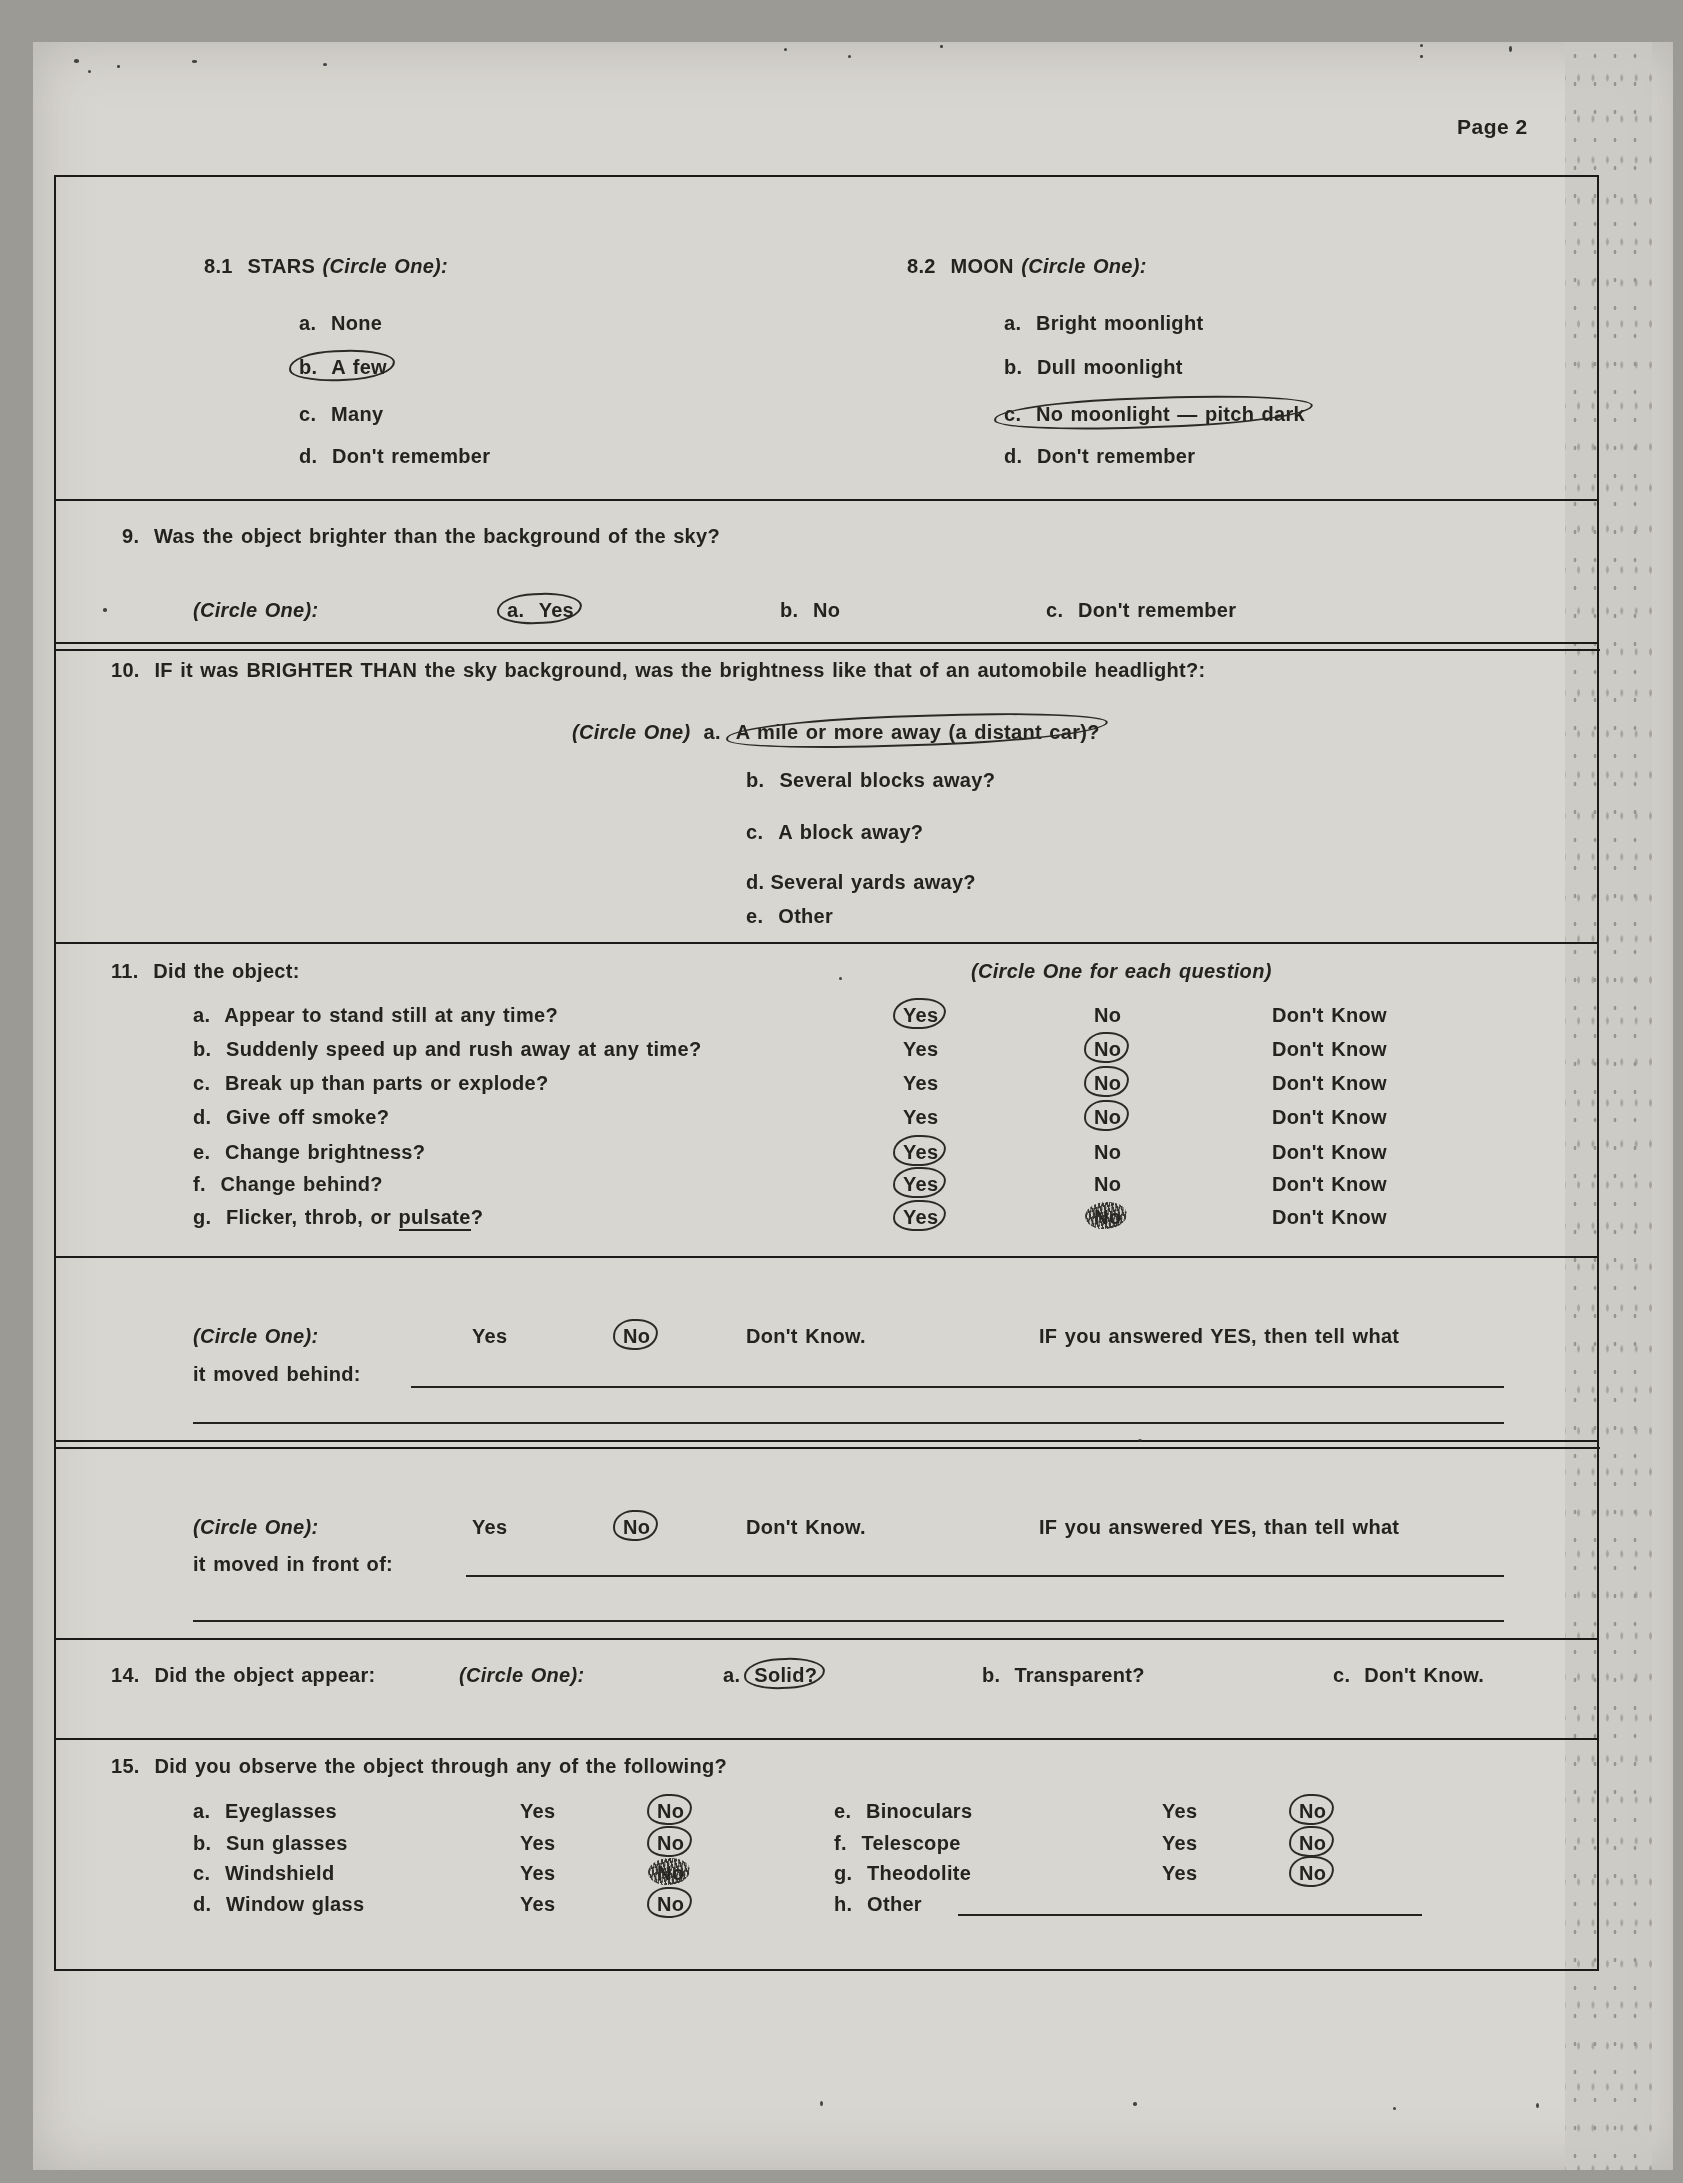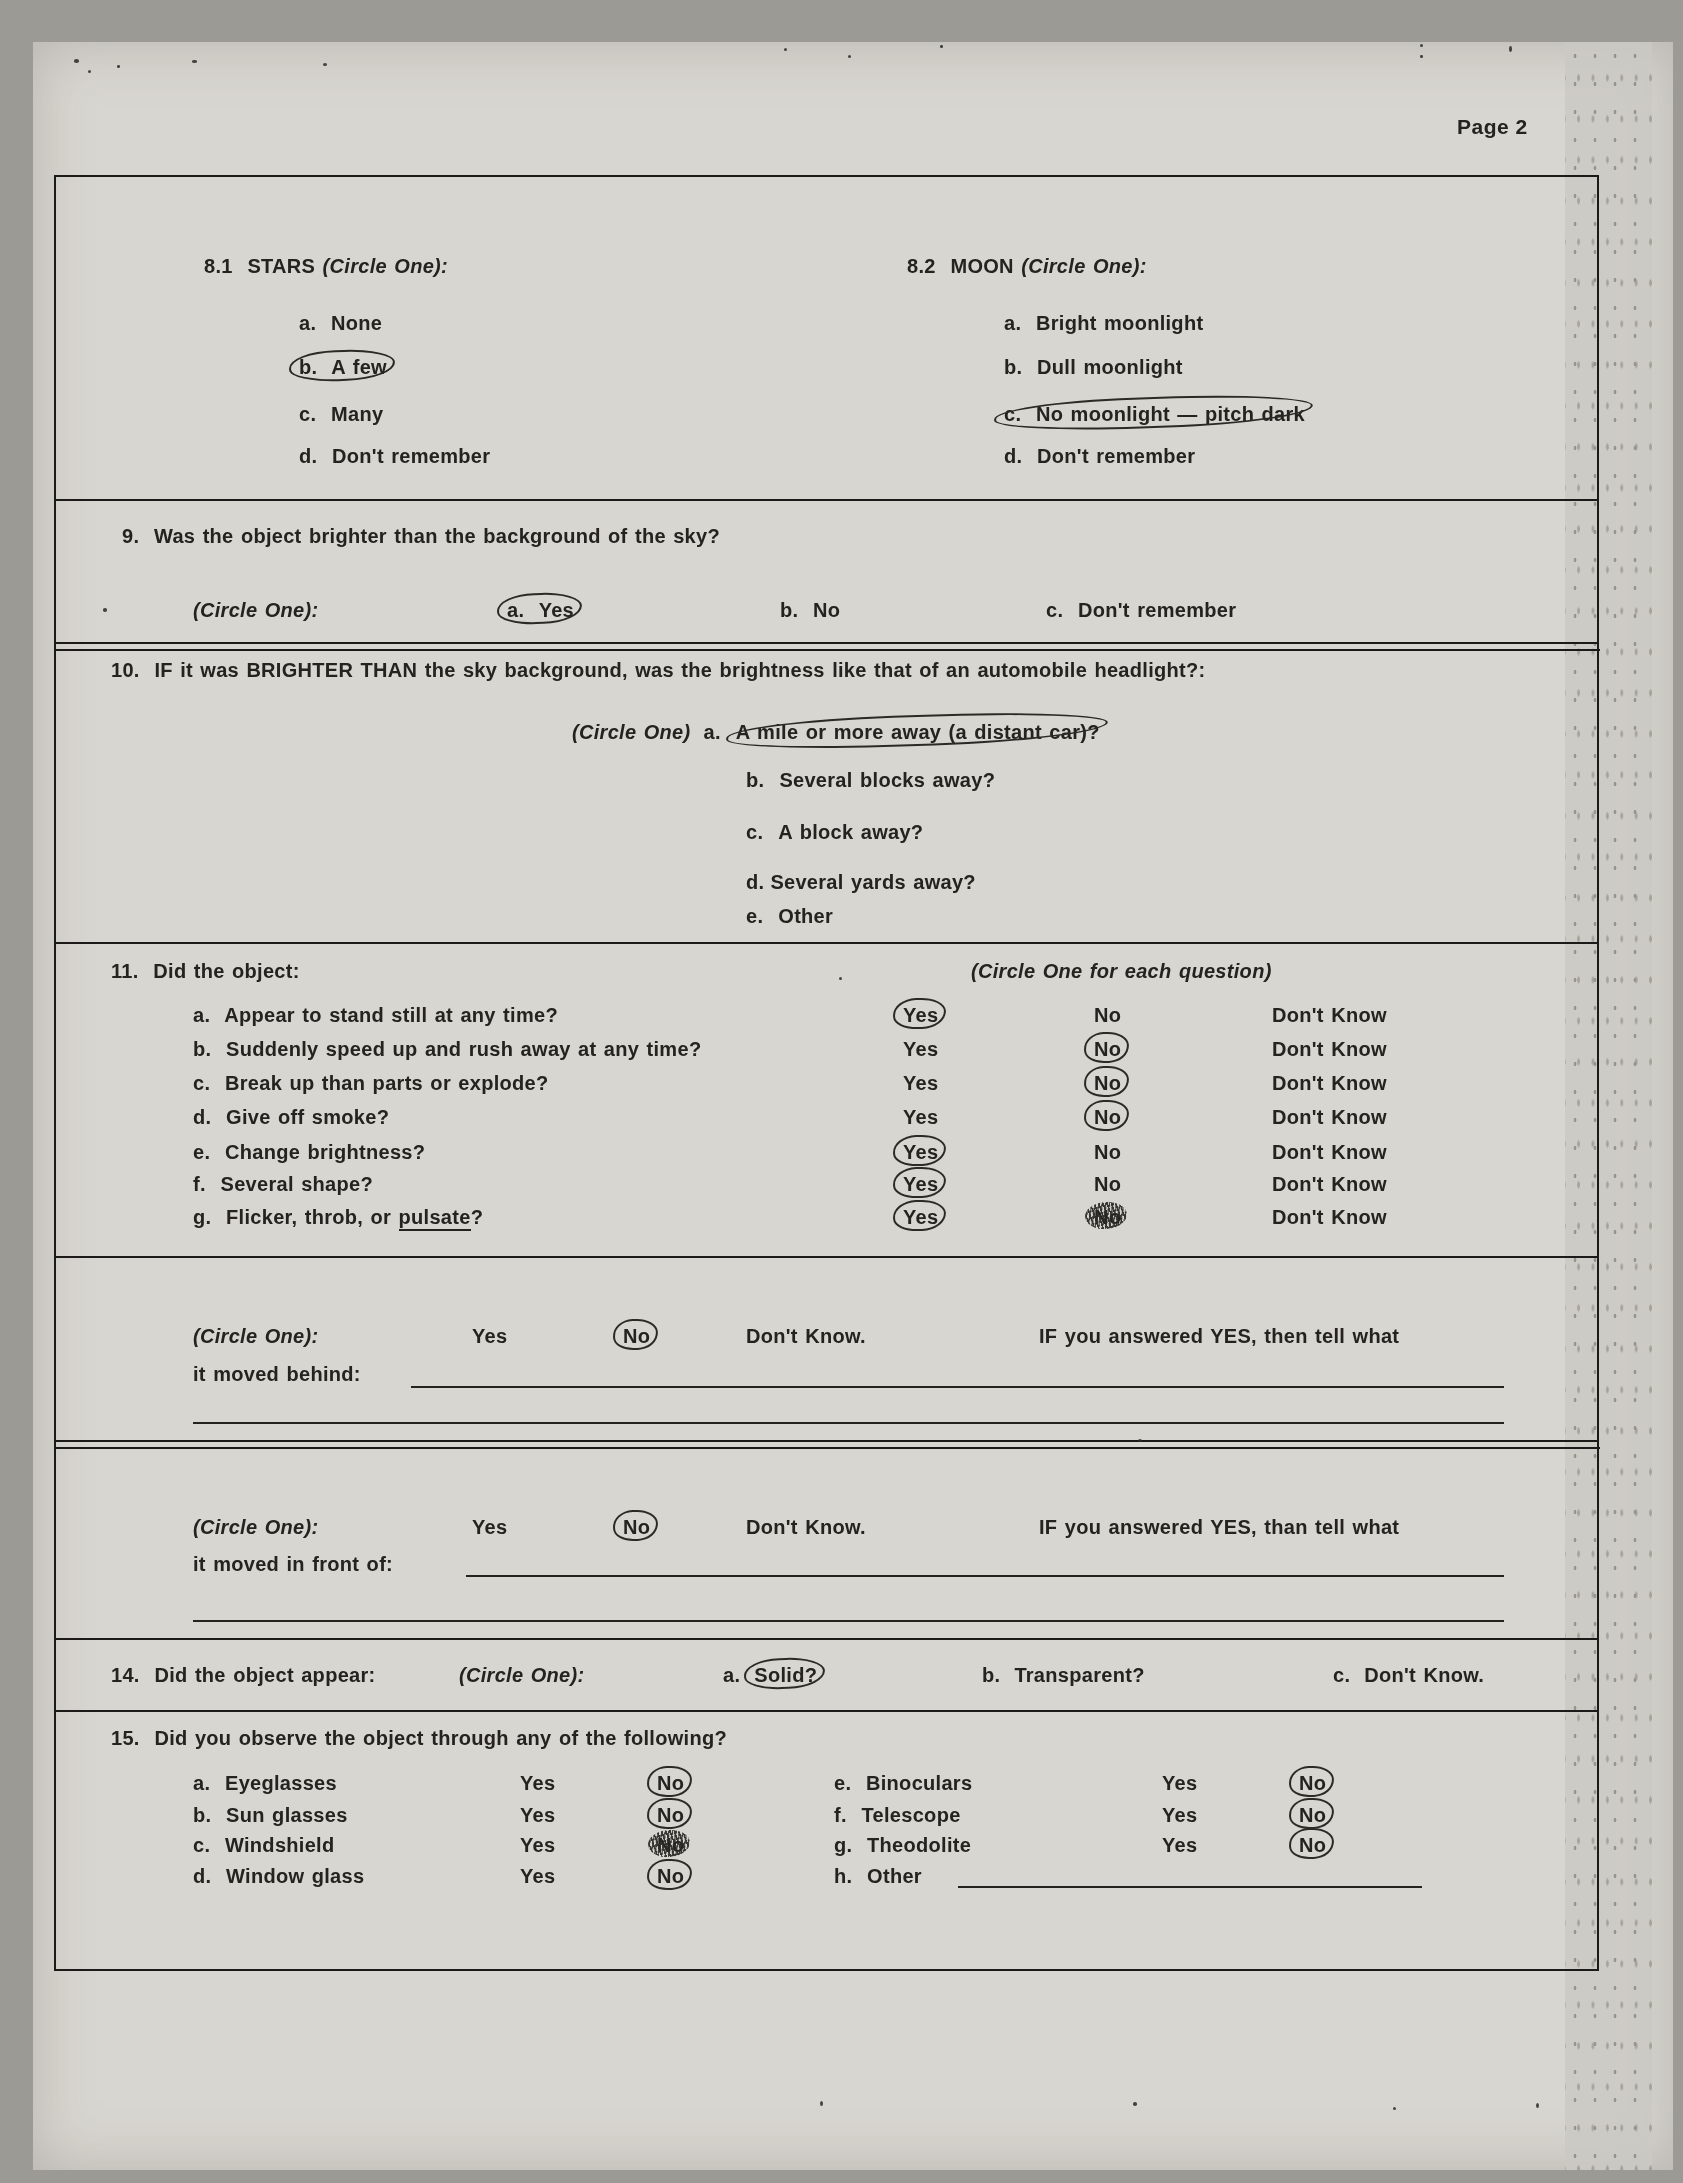--- a/index.html
+++ b/index.html
@@ -131,21 +131,21 @@
     <div class="t" style="left:137px;top:162px">d.  Give off smoke?</div>
     <div class="t" style="left:847px;top:162px"><span>Yes</span></div>
     <div class="t" style="left:1038px;top:162px"><span class="circled">No</span></div>
     <div class="t" style="left:1216px;top:162px">Don't Know</div>
 
     <div class="t" style="left:137px;top:197px">e.  Change brightness?</div>
     <div class="t" style="left:847px;top:197px"><span class="circled">Yes</span></div>
     <div class="t" style="left:1038px;top:197px"><span>No</span></div>
     <div class="t" style="left:1216px;top:197px">Don't Know</div>
 
-    <div class="t" style="left:137px;top:229px">f.  Several shape?</div>
+    <div class="t" style="left:137px;top:229px">f.  Change behind?</div>
     <div class="t" style="left:847px;top:229px"><span class="circled">Yes</span></div>
     <div class="t" style="left:1038px;top:229px"><span>No</span></div>
     <div class="t" style="left:1216px;top:229px">Don't Know</div>
 
     <div class="t" style="left:137px;top:262px"><span>g.  Flicker, throb, or </span><span class="u">pulsate</span><span>?</span></div>
     <div class="t" style="left:847px;top:262px"><span class="circled">Yes</span></div>
     <div class="t" style="left:1038px;top:262px"><span class="scribbled">No</span></div>
     <div class="t" style="left:1216px;top:262px">Don't Know</div>
   </section>
 
@@ -164,21 +164,21 @@
     <div class="t it" style="left:137px;top:74px">(Circle One):</div>
     <div class="t" style="left:416px;top:74px">Yes</div>
     <div class="t" style="left:567px;top:74px"><span class="circled">No</span></div>
     <div class="t" style="left:690px;top:74px">Don't Know.</div>
     <div class="t" style="left:983px;top:74px">IF you answered YES, than tell what</div>
     <div class="t" style="left:137px;top:111px">it moved in front of:</div>
     <div class="uline" style="left:410px;top:133px;width:1038px"></div>
     <div class="uline" style="left:137px;top:178px;width:1311px"></div>
   </section>
 
-  <section class="sec" style="height:72px">
+  <section class="sec" style="height:100px">
     <div class="t" style="left:55px;top:24px">14.  Did the object appear:</div>
     <div class="t it" style="left:403px;top:24px">(Circle One):</div>
     <div class="t" style="left:667px;top:24px"><span>a.</span><span style="margin-left:14px" class="circled">Solid?</span></div>
     <div class="t" style="left:926px;top:24px"><span>b.</span><span style="margin-left:14px">Transparent?</span></div>
     <div class="t" style="left:1277px;top:24px"><span>c.</span><span style="margin-left:14px">Don't Know.</span></div>
   </section>
 
   <section class="sec" style="height:239px">
     <div class="t" style="left:55px;top:15px">15.  Did you observe the object through any of the following?</div>
 

